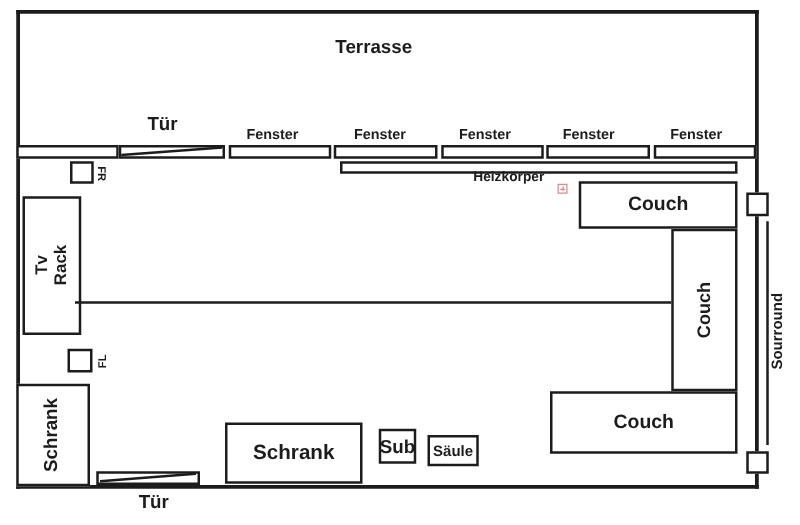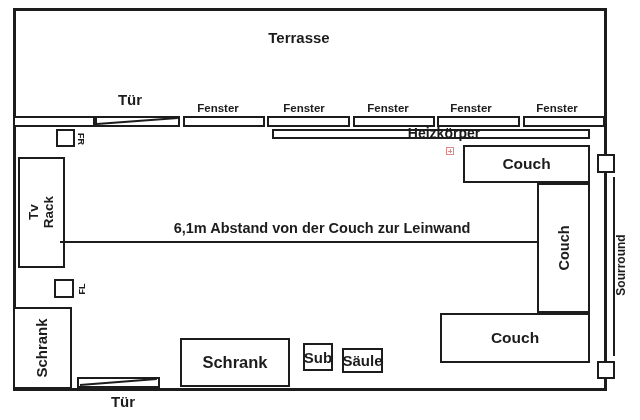--- a/index.html
+++ b/index.html
@@ -50,48 +50,47 @@
   <div class="rect thin" style="left:523px; top:116px; width:82px; height:11px;"></div>
 
   <div class="label hcenter" style="left:130px; top:92px; font-size:15px;">Tür</div>
   <div class="label hcenter" style="left:218px; top:102px; font-size:11.5px;">Fenster</div>
   <div class="label hcenter" style="left:304px; top:102px; font-size:11.5px;">Fenster</div>
   <div class="label hcenter" style="left:388px; top:102px; font-size:11.5px;">Fenster</div>
   <div class="label hcenter" style="left:471px; top:102px; font-size:11.5px;">Fenster</div>
   <div class="label hcenter" style="left:557px; top:102px; font-size:11.5px;">Fenster</div>
 
   <div class="rect thin" style="left:272px; top:129px; width:318px; height:10px;"></div>
-  <div class="label hcenter" style="left:407px; top:126px; font-size:14px;margin-left:37px;">Heizkörper</div>
+  <div class="label hcenter" style="left:407px; top:137px; font-size:11px;">Heizkörper</div>
   <div class="marker" style="left:446px; top:147px;"></div>
 
   <div class="rect thin" style="left:56px; top:129px; width:19px; height:18px;"></div>
   <div class="rot-cw" style="left:81px; top:139px; font-size:9px;">FR</div>
   <div class="rect thin" style="left:54px; top:279px; width:20px; height:19px;"></div>
   <div class="rot-ccw" style="left:82px; top:289px; font-size:9px;">FL</div>
 
   <div class="rect" style="left:18px; top:157px; width:47px; height:111px;"></div>
   <div class="rot-ccw" style="left:41px; top:212px; font-size:13.5px;">
     <span style="display:block;">Tv</span>
     <span style="display:block;">Rack</span>
   </div>
 
   <div class="wall" style="left:60px; top:241px; width:485px; height:2px;"></div>
-  <div class="label hcenter" style="left:322px; top:221px; font-size:14.5px;">6,1m Abstand von der Couch zur Leinwand</div>
 
   <div class="rect" style="left:463px; top:145px; width:127px; height:38px; font-size:15.5px; font-weight:600;">Couch</div>
   <div class="rect" style="left:537px; top:183px; width:53px; height:130px;"></div>
   <div class="rot-ccw" style="left:564px; top:248px; font-size:14.5px;">Couch</div>
   <div class="rect" style="left:440px; top:313px; width:150px; height:50px; font-size:15.5px; font-weight:600;">Couch</div>
 
   <div class="rect" style="left:13px; top:307px; width:59px; height:82px;"></div>
   <div class="rot-ccw" style="left:42px; top:348px; font-size:15px;">Schrank</div>
   <div class="rect" style="left:180px; top:338px; width:110px; height:49px; font-size:16.5px; font-weight:600;">Schrank</div>
 
   <div class="rect" style="left:303px; top:343px; width:30px; height:28px; font-size:15px; font-weight:600;">Sub</div>
-  <div class="rect" style="left:342px; top:348px; width:41px; height:25px; font-size:15px; font-weight:600;">Säule</div>
+  <div class="rect" style="left:342px; top:348px; width:41px; height:25px; font-size:12px; font-weight:600;">Säule</div>
 
   <div class="rect thin" style="left:77px; top:377px; width:83px; height:11px;"></div>
   <div class="diag" style="left:80px; top:384px; width:77px; transform:rotate(-4.5deg);"></div>
   <div class="label hcenter" style="left:123px; top:394px; font-size:15px;">Tür</div>
 
   <div class="rect sq" style="left:597px; top:154px; width:18px; height:19px;"></div>
   <div class="wall" style="left:613px; top:177px; width:2px; height:179px;"></div>
   <div class="rot-ccw" style="left:622px; top:265px; font-size:12px;">Sourround</div>
   <div class="rect sq" style="left:597px; top:361px; width:18px; height:18px;"></div>
 

